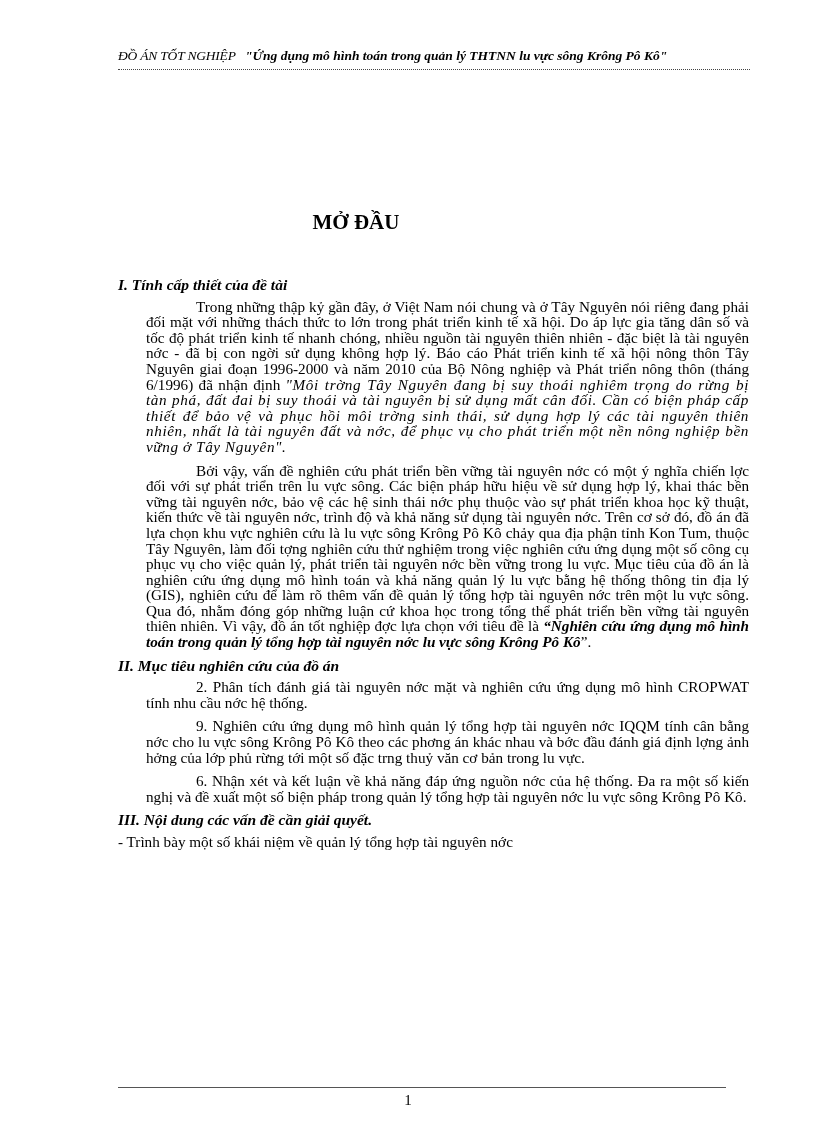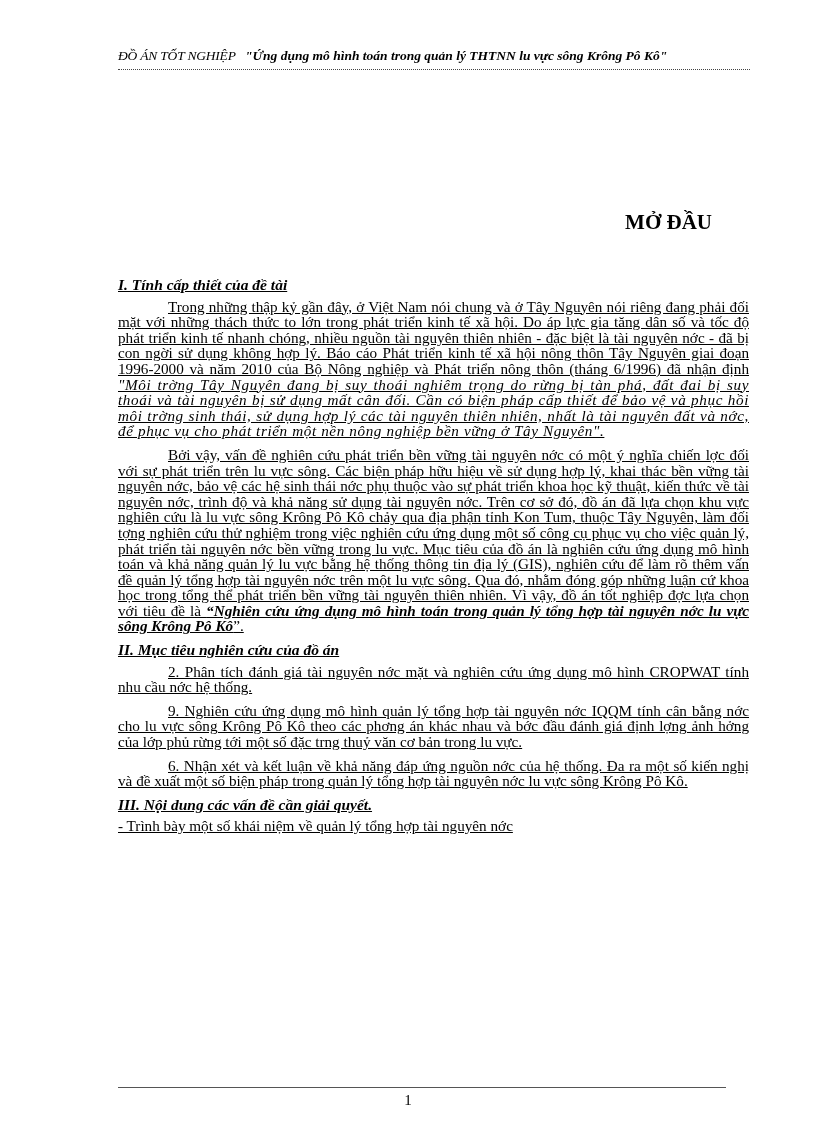--- a/index.html
+++ b/index.html
@@ -4,27 +4,27 @@
 <style>
   html, body { margin:0; padding:0; background:#ffffff; }
   body { width:816px; height:1123px; position:relative; overflow:hidden;
          font-family:"Liberation Serif", "DejaVu Serif", serif; color:#000; }
   .header { position:absolute; left:118px; top:48px; width:630px; font-size:13.5px;
             font-style:italic; white-space:nowrap; }
   .header .left { letter-spacing:-0.2px;margin-top:13px; }
   .header .right { font-weight:bold; margin-left:6px; }
   .header-rule { position:absolute; left:118px; top:69px; width:632px; height:0;
                  border-top:1px dotted #444; }
-  .title { position:absolute; left:0; width:712px; top:210px; text-align:right;
+  .title { position:absolute; left:0; width:712px; top:210px; text-align:center;
            font-size:21px; font-weight:bold; }
   .body { position:absolute; left:118px; top:277px; width:631px; font-size:15.2px;
-          line-height:15.6px; text-align:justify;text-decoration:underline; }
+          line-height:15.6px; text-align:justify; }
   .h { font-weight:bold; font-style:italic; font-size:15.5px; margin:0 0 6px 0; }
   .p { margin:0 0 8px 0; }
-  .ind { text-indent:50px; }
+  .ind { text-indent:50px;margin-left:28px; }
   .it { font-style:italic; letter-spacing:0.6px; }
   .bi { font-weight:bold; font-style:italic; }
   .footer-rule { position:absolute; left:118px; top:1087px; width:608px; height:0;
                  border-top:1px solid #555; }
   .page-num { position:absolute; left:0; width:816px; top:1092px; text-align:center;
               font-size:15px; }
 </style>
 </head>
 <body>
 

